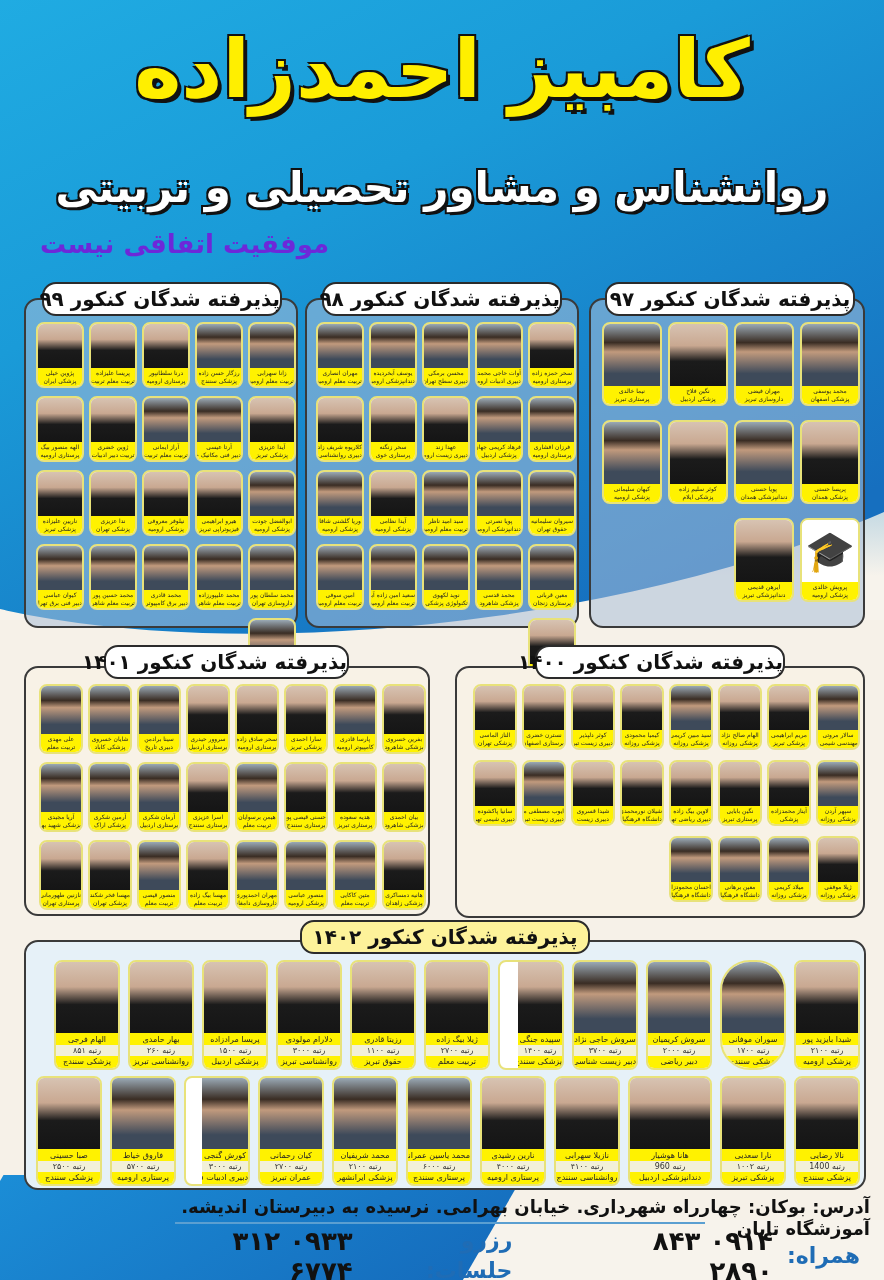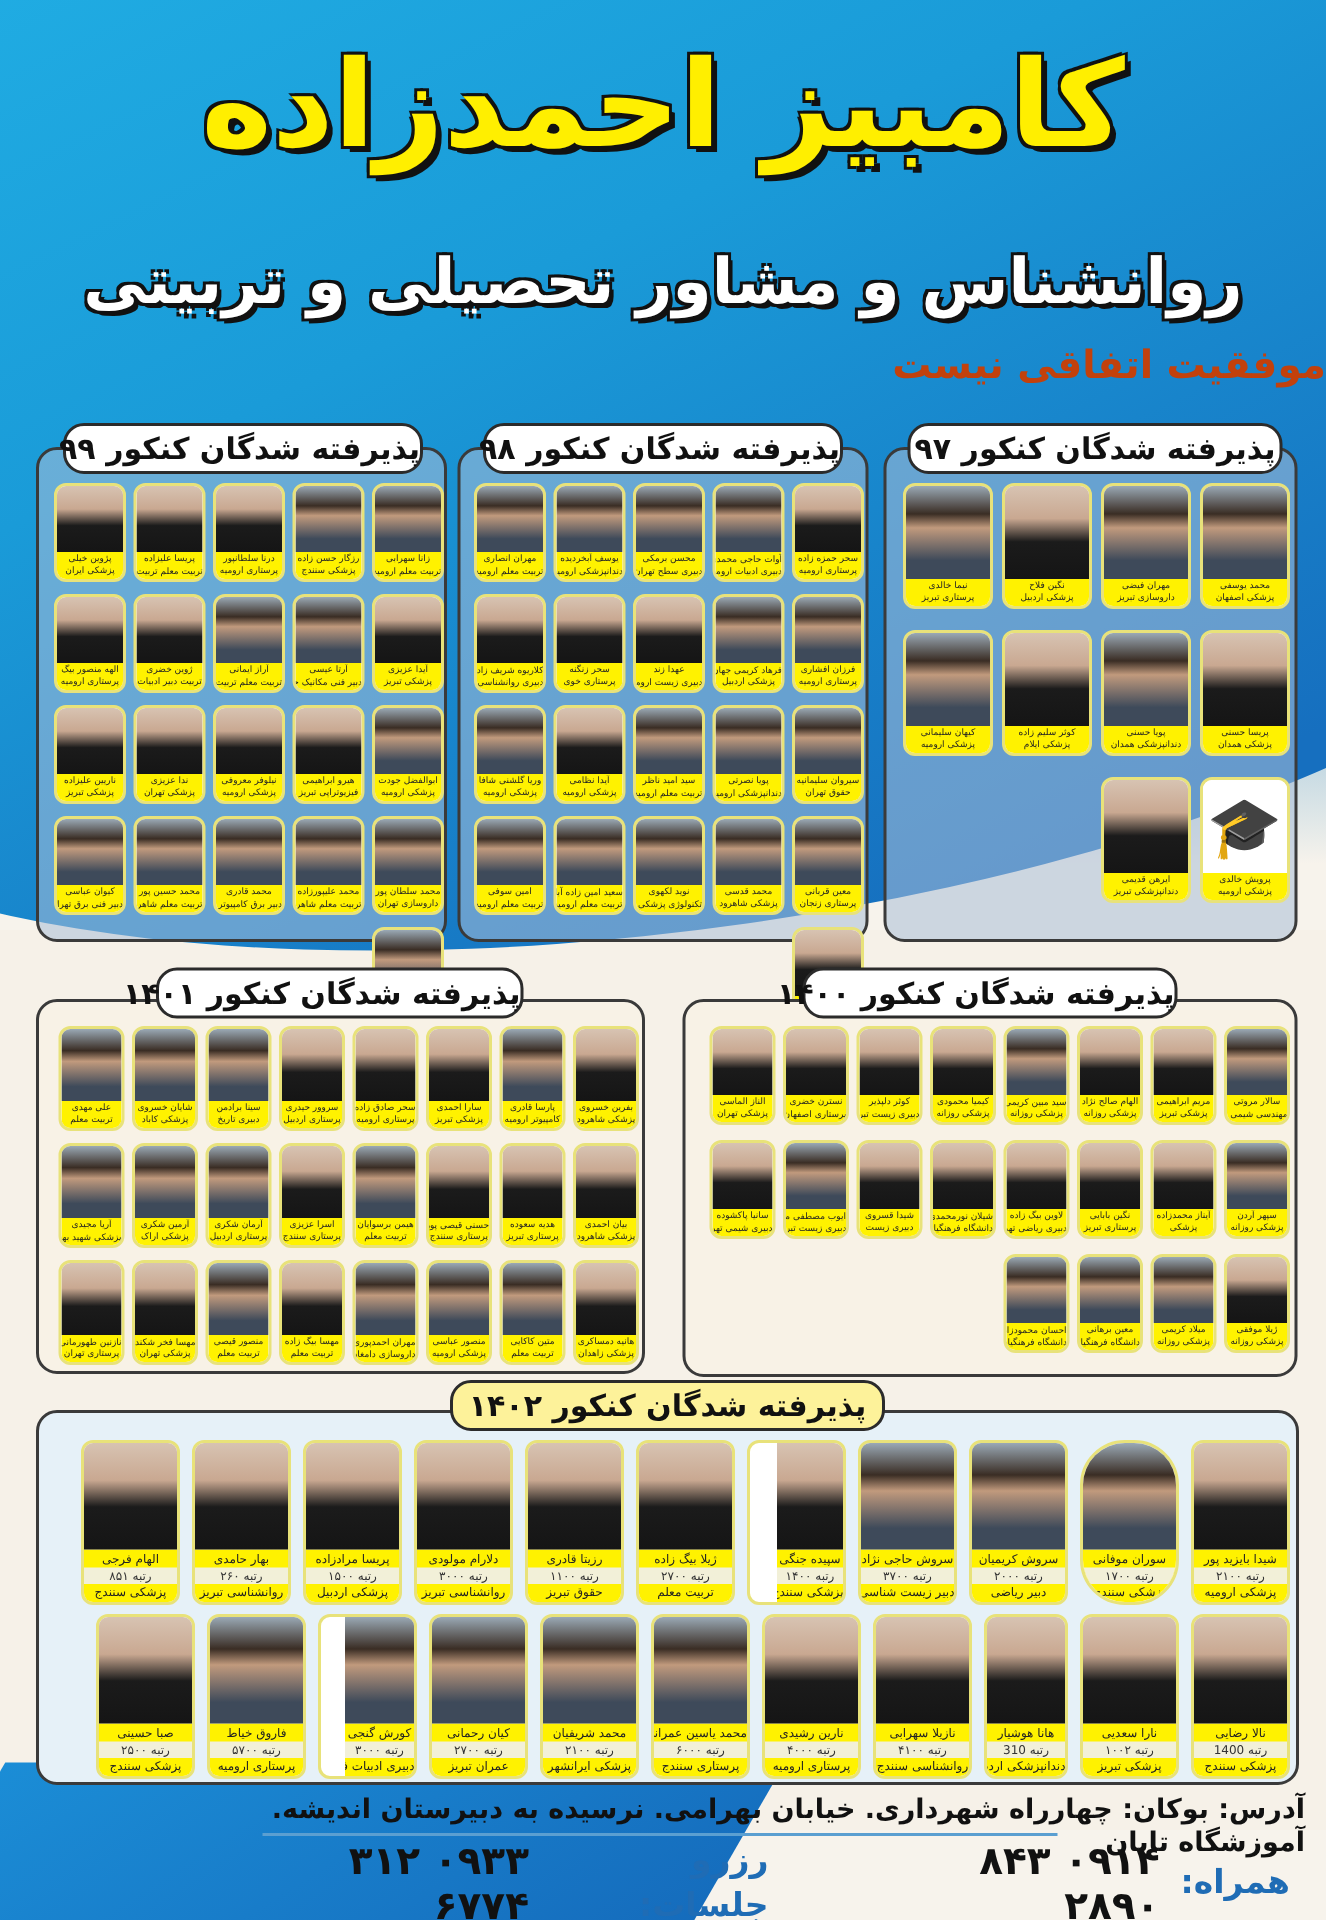--- a/index.html
+++ b/index.html
@@ -12,22 +12,22 @@
   border-radius:0 0 60% 50%/0 0 40% 30%;transform:rotate(-6deg)}
 .bg-sweep .bottom{position:absolute;left:-60px;top:1175px;width:520px;height:220px;
   background:linear-gradient(135deg,#1b8dd6,#1466b8);transform:skewX(-30deg);}
 .bg-sweep .cream{position:absolute;left:0;top:620px;width:884px;height:600px;background:#f6f1e8}
 .content{position:relative;z-index:1}
 .title{position:absolute;top:30px;left:0;width:884px;text-align:center;
   font-family:"DejaVu Sans",sans-serif;font-weight:bold;font-size:80px;color:#ffef00;
   text-shadow:4px 4px 0 #111,-2px -2px 0 #111,2px -2px 0 #111,-2px 2px 0 #111;line-height:1}
 .subtitle{position:absolute;top:165px;left:0;width:884px;text-align:center;font-weight:bold;
   font-size:42px;color:#fff;text-shadow:3px 3px 0 #111,-2px -2px 0 #111,2px -2px 0 #111,-2px 2px 0 #111;line-height:1.1}
-.slogan{position:absolute;top:230px;left:0;width:884px;text-align:right;font-weight:bold;
-  font-size:26px;color:#c2410c;line-height:1.1;padding-left:40px}
+.slogan{position:absolute;top:230px;left:0;width:884px;text-align:left;font-weight:bold;
+  font-size:26px;color:#6d28d9;line-height:1.1;padding-left:40px}
 .panel{position:absolute;border:2px solid #3a3a3a;border-radius:14px;}
 .panel.blue{background:rgba(170,190,215,.55)}
 .panel.cream{background:#f8f2e6}
 .panel.light{background:#e6f1f8}
 .panel-title{position:absolute;background:#fff;border:2px solid #2b2b2b;border-radius:14px;
   font-weight:bold;font-size:20px;color:#111;text-align:center;line-height:30px;height:34px;white-space:nowrap}
 .panel-title.yellow{background:#fdf29a}
 .grid{position:absolute;display:flex;flex-wrap:wrap;justify-content:flex-start;direction:rtl}
 .card{position:relative;background:#fff;border:2px solid #e8e27a;border-radius:8px;overflow:hidden;display:flex;flex-direction:column}
 .photo{flex:1;background:linear-gradient(180deg,#c9b9a6,#6b5a4a);position:relative}
@@ -854,25 +854,25 @@
         </div>
       </div>
       <div class="card" style="width: 66px; height: 110px;">
         <div class="photo f"></div>
         <div class="label" style="font-size: 8px; line-height: 11px;">
           <div>نارا سعدیی</div>
           <div class="rank">رتبه ۱۰۰۲</div>
           <div>پزشکی تبریز</div>
         </div>
       </div>
-      <div class="card" style="width: 56px; height: 110px;">
+      <div class="card" style="width: 84px; height: 110px;">
         <div class="photo f"></div>
         <div class="label" style="font-size: 8px; line-height: 11px;">
           <div>هانا هوشیار</div>
-          <div class="rank">رتبه 310</div>
+          <div class="rank">رتبه 960</div>
           <div>دندانپزشکی اردبیل</div>
         </div>
       </div>
       <div class="card" style="width: 66px; height: 110px;">
         <div class="photo f"></div>
         <div class="label" style="font-size: 8px; line-height: 11px;">
           <div>نازیلا سهرابی</div>
           <div class="rank">رتبه ۴۱۰۰</div>
           <div>روانشناسی سنندج</div>
         </div>

